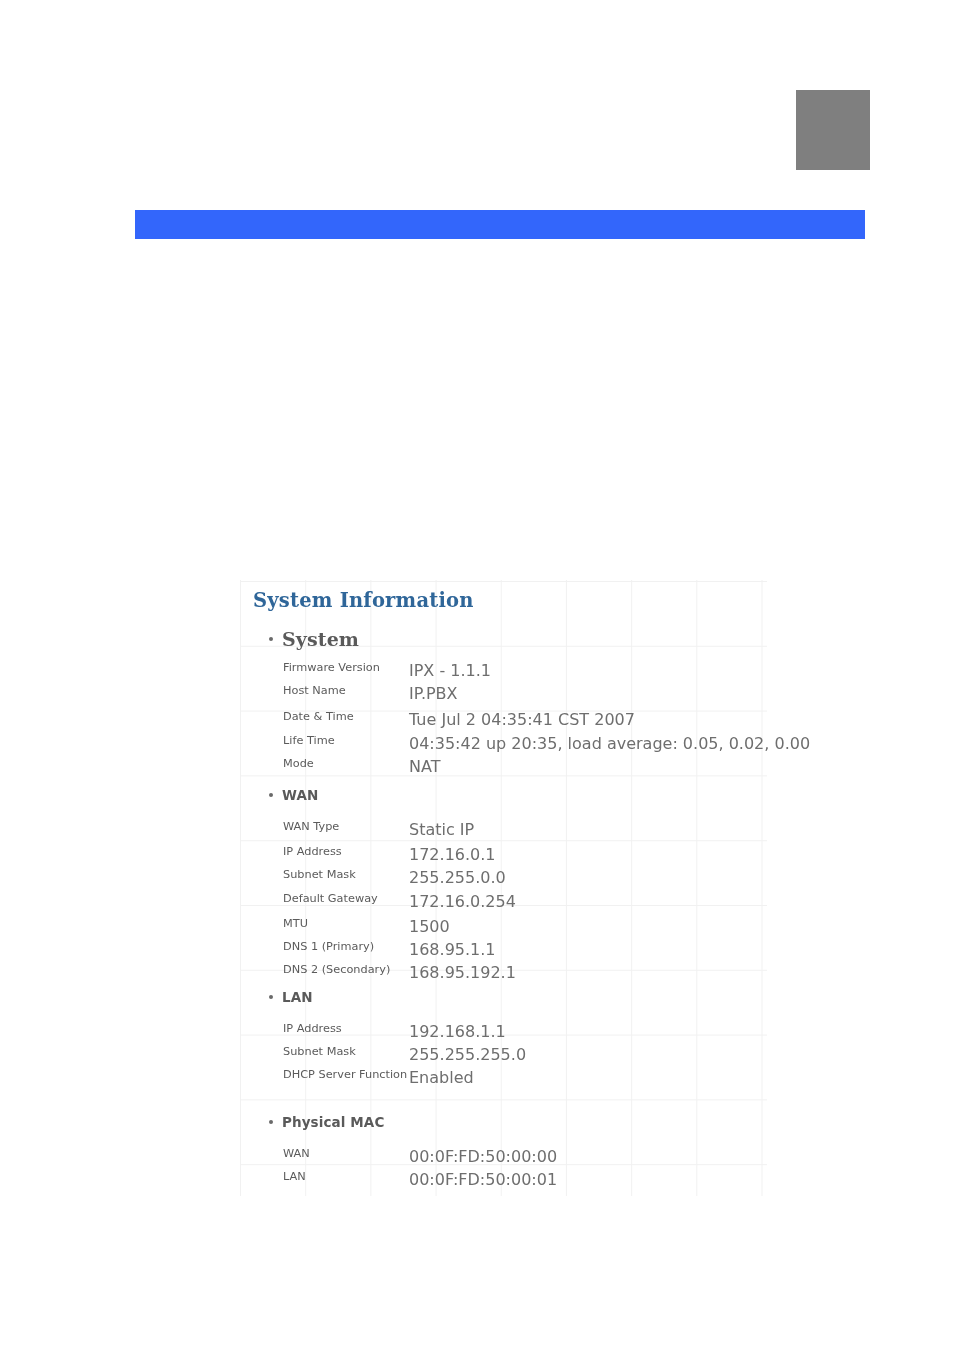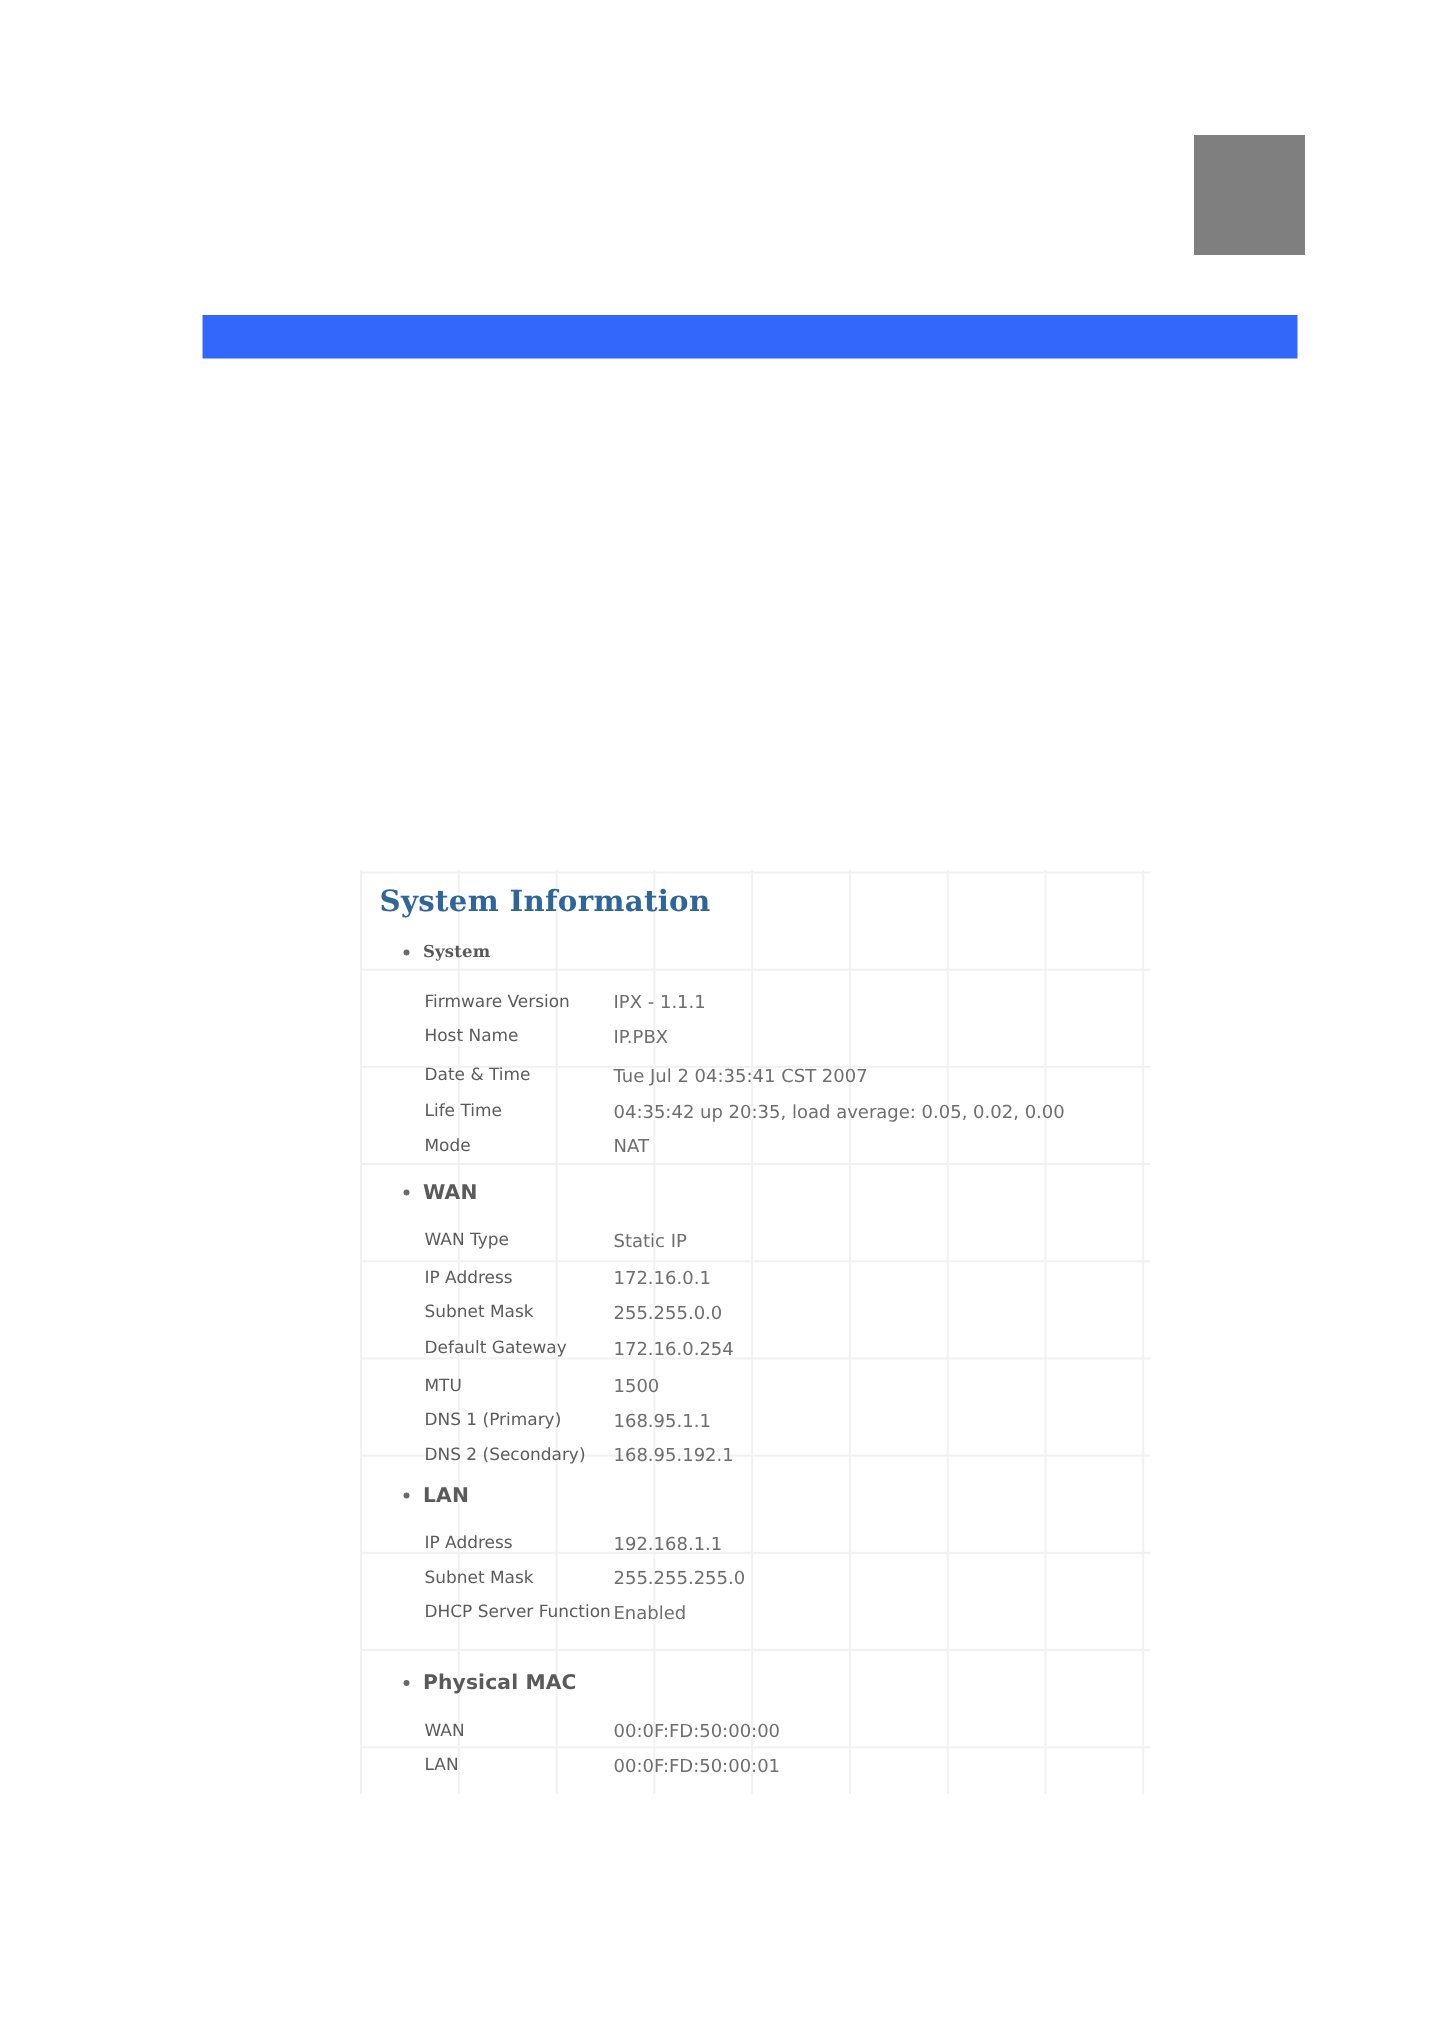--- a/index.html
+++ b/index.html
@@ -89,21 +89,21 @@
     width: 4px;
     height: 4px;
     background: #6a6a6a;
     border-radius: 50%;
     margin-right: 9px;
     flex: none;
   }
   .section-label {
     font-family: "DejaVu Serif", "Liberation Serif", serif;
     font-weight: bold;
-    font-size: 11px;
+    font-size: 19px;
     color: #5a5a5a;
     letter-spacing: 0.1px;
   }
   .section-label.sans {
     font-family: "DejaVu Sans", "Liberation Sans", sans-serif;
     font-size: 13.5px;
   }
 
   .row {
     position: absolute;
@@ -116,21 +116,21 @@
     position: absolute;
     left: 43px;
     top: 0;
     font-size: 11.3px;
     color: #5b5b5b;
   }
   .row .v {
     position: absolute;
     left: 169px;
     top: 0;
-    font-size: 12px;
+    font-size: 16px;
     color: #6e6e6e;
   }
 </style>
 </head>
 <body>
 
 <div id="gray-box"></div>
 <div id="blue-bar"></div>
 
 <div id="panel">

